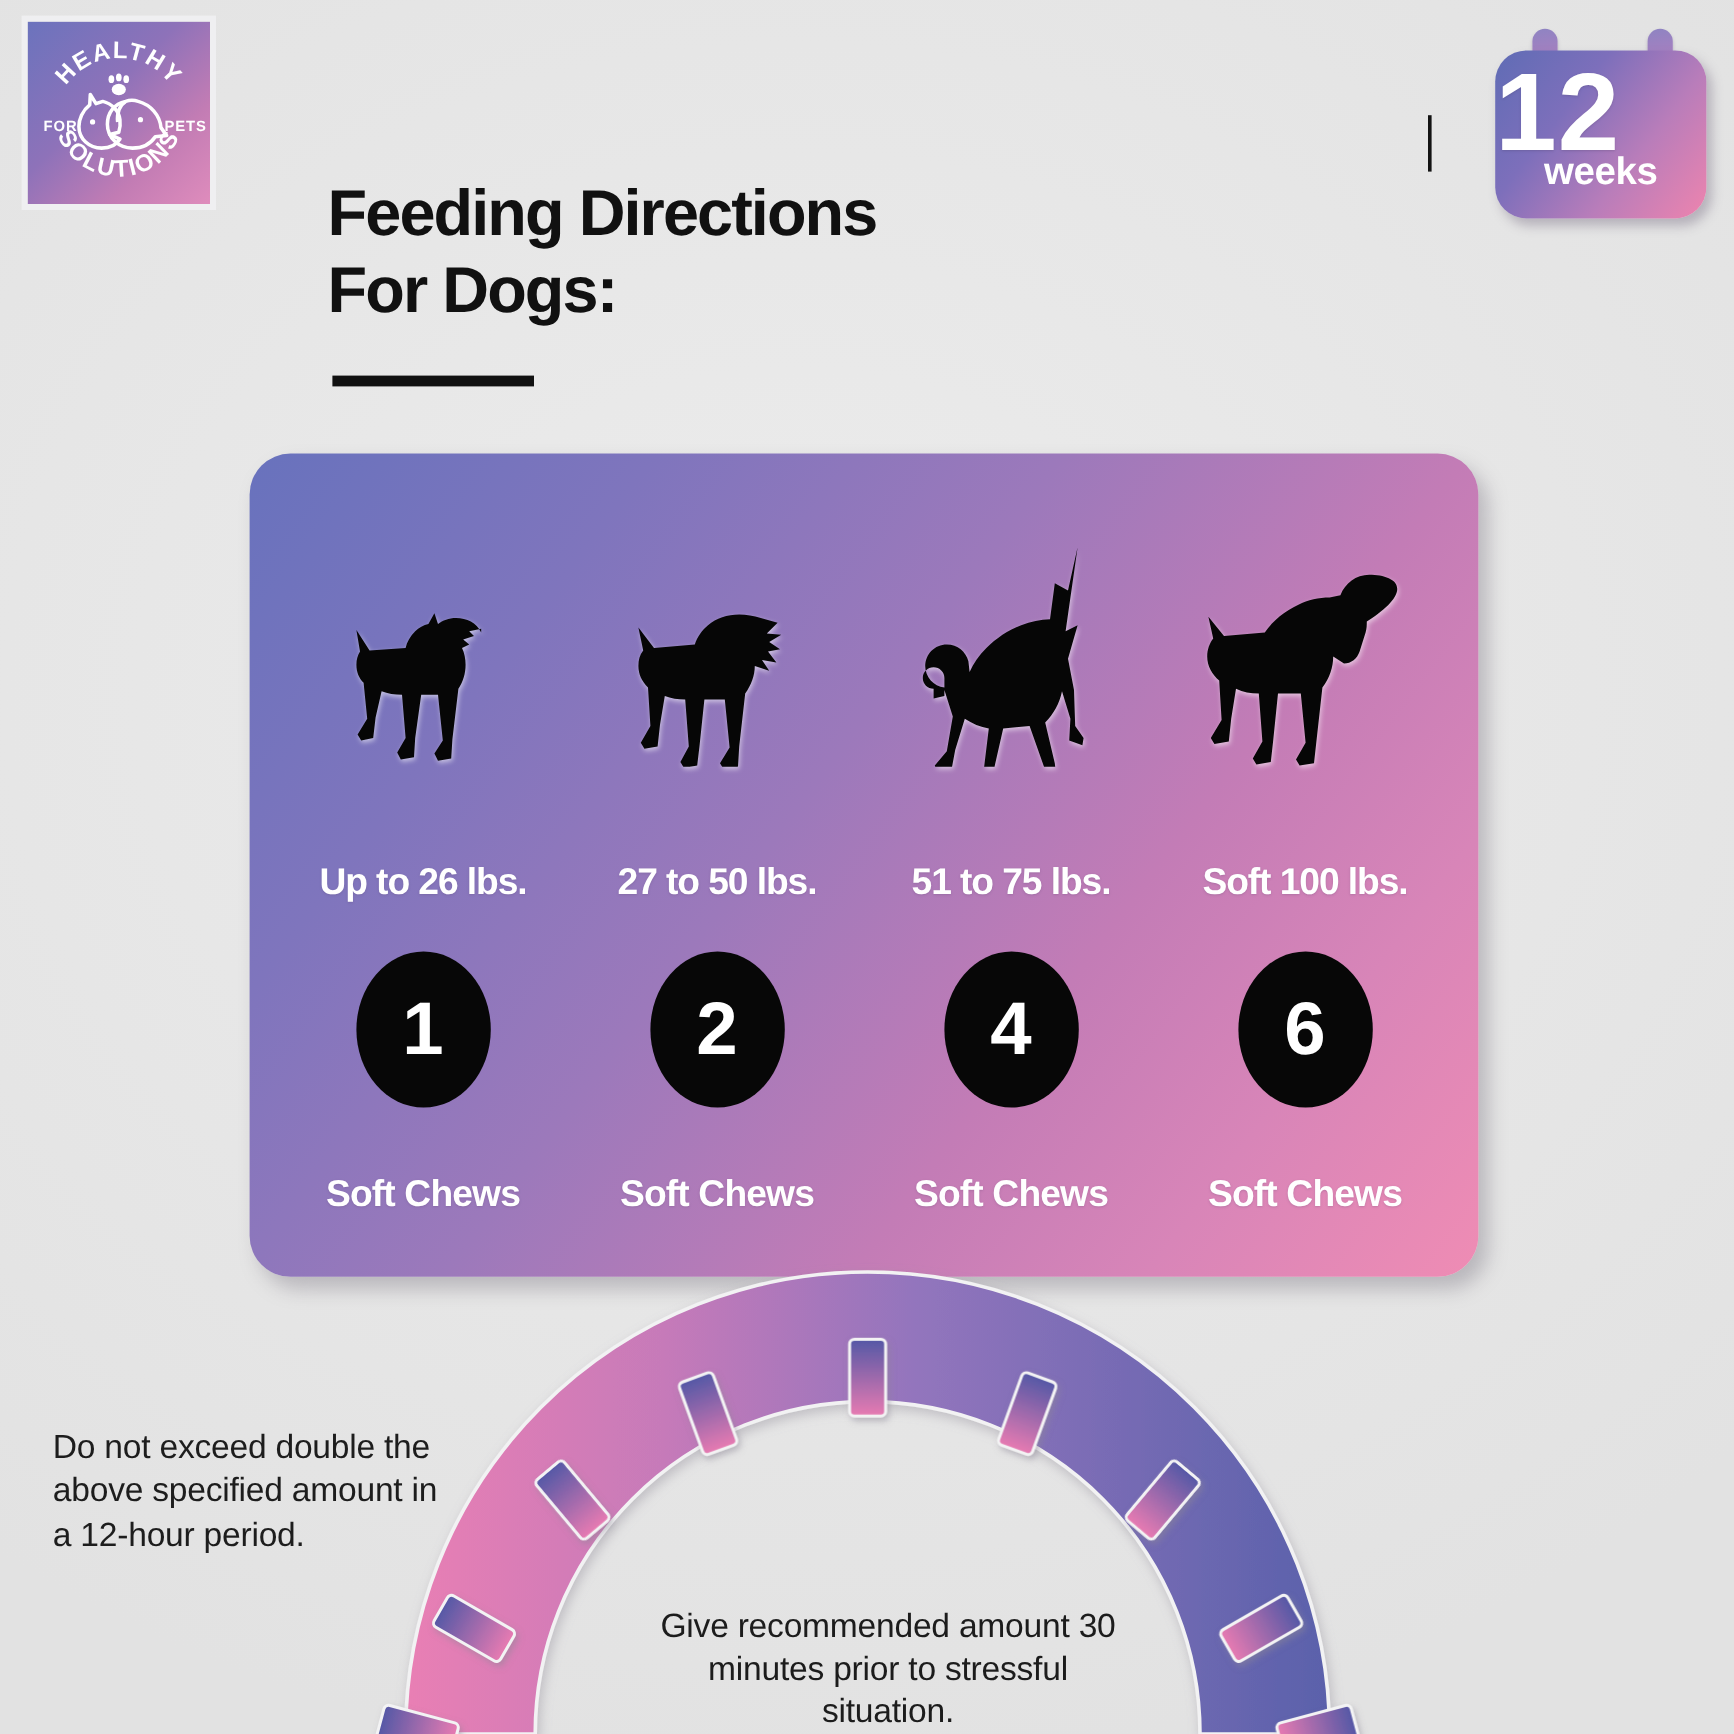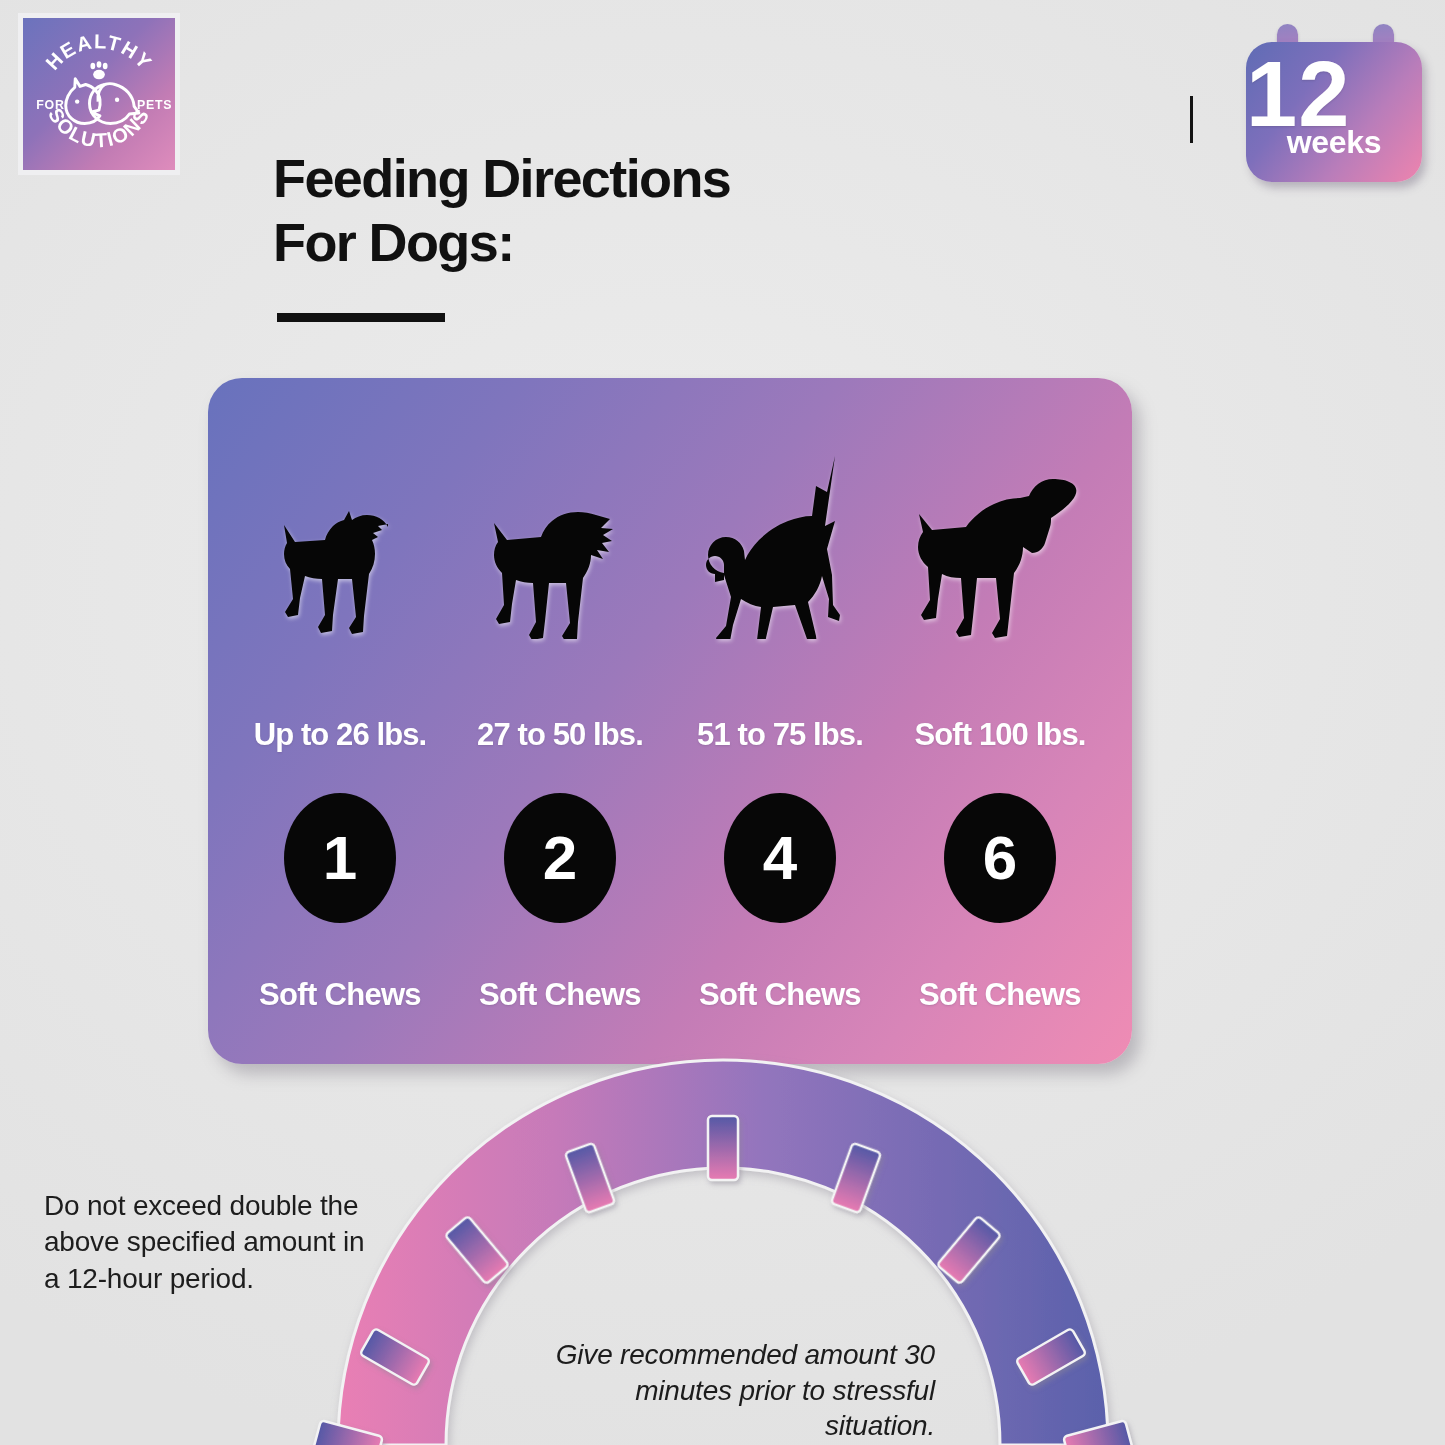--- a/index.html
+++ b/index.html
@@ -134,21 +134,21 @@
     width: 168px;
     height: 9px;
     background: #111111;
   }
 
   
   #card {
     position: absolute;
     left: 208px;
     top: 378px;
-    width: 924px;
+    width: 1024px;
     height: 686px;
     border-radius: 34px;
     background: linear-gradient(127deg,
         #6872bd 0%,
         #7f75bd 22%,
         #9c79bb 44%,
         #c37cb6 66%,
         #d885b8 82%,
         #ef8cb4 100%);
     box-shadow: 8px 10px 16px rgba(120,115,128,0.40);
@@ -237,26 +237,25 @@
     width: 845px;
     height: 340px;
   }
   #arc-wrap svg { display: block; width: 100%; height: 100%; overflow: visible; }
 
   #arc-caption {
     position: absolute;
     left: 545px;
     top: 1337px;
     width: 390px;
-    text-align: right;
+    text-align: center;
     color: #1c1c1c;
     font-size: 28px;
     line-height: 1.27;
     letter-spacing: -0.2px;
-    font-style: italic;
   }
 </style>
 </head>
 <body>
 
 <div id="page">
 
   <div id="logo">
     <svg viewBox="0 0 160 160">
       <defs>

